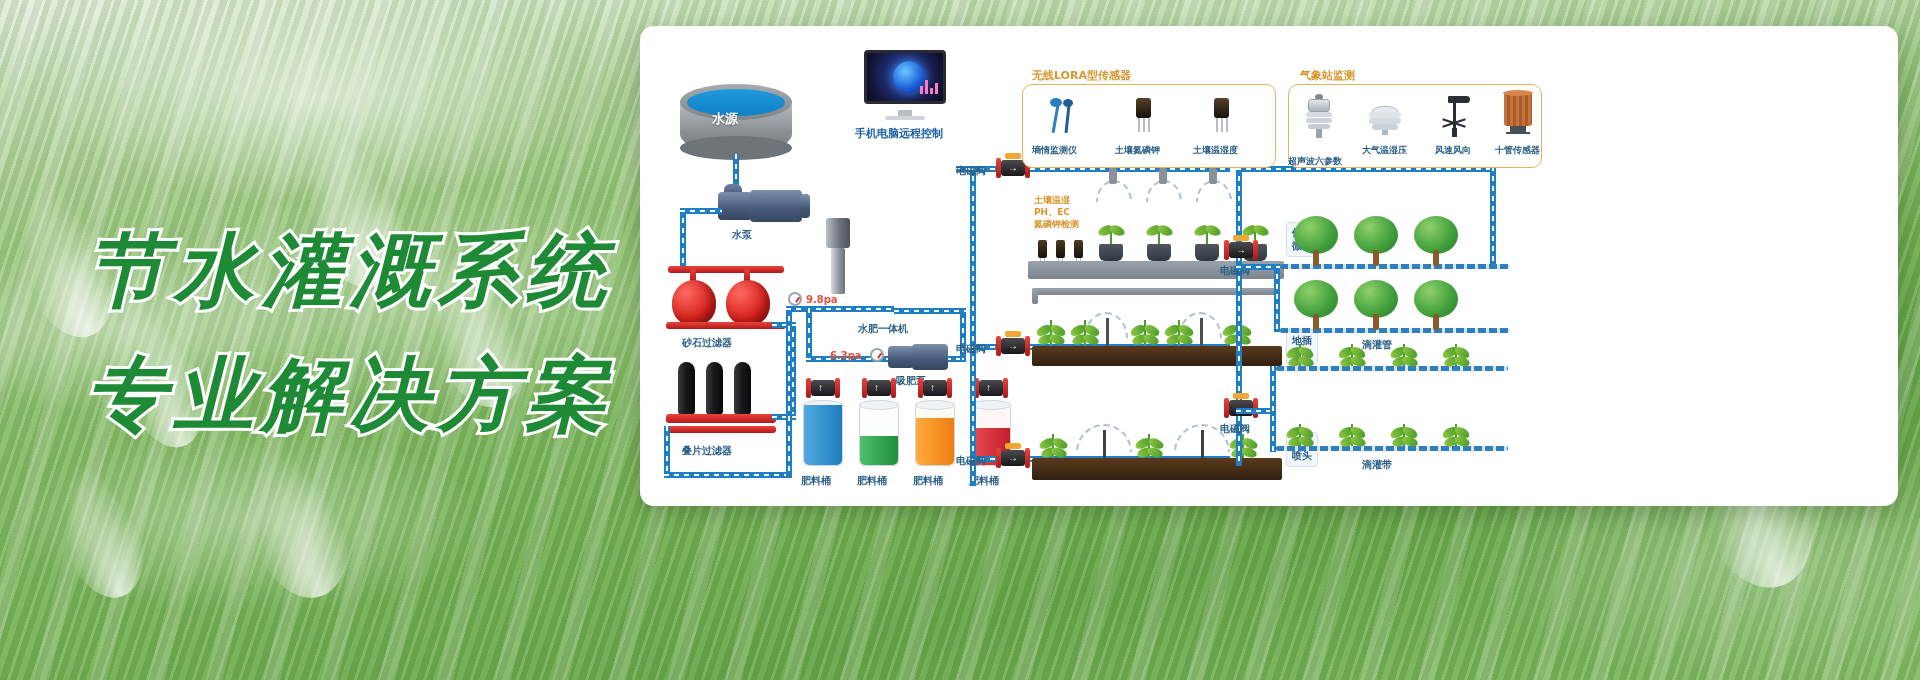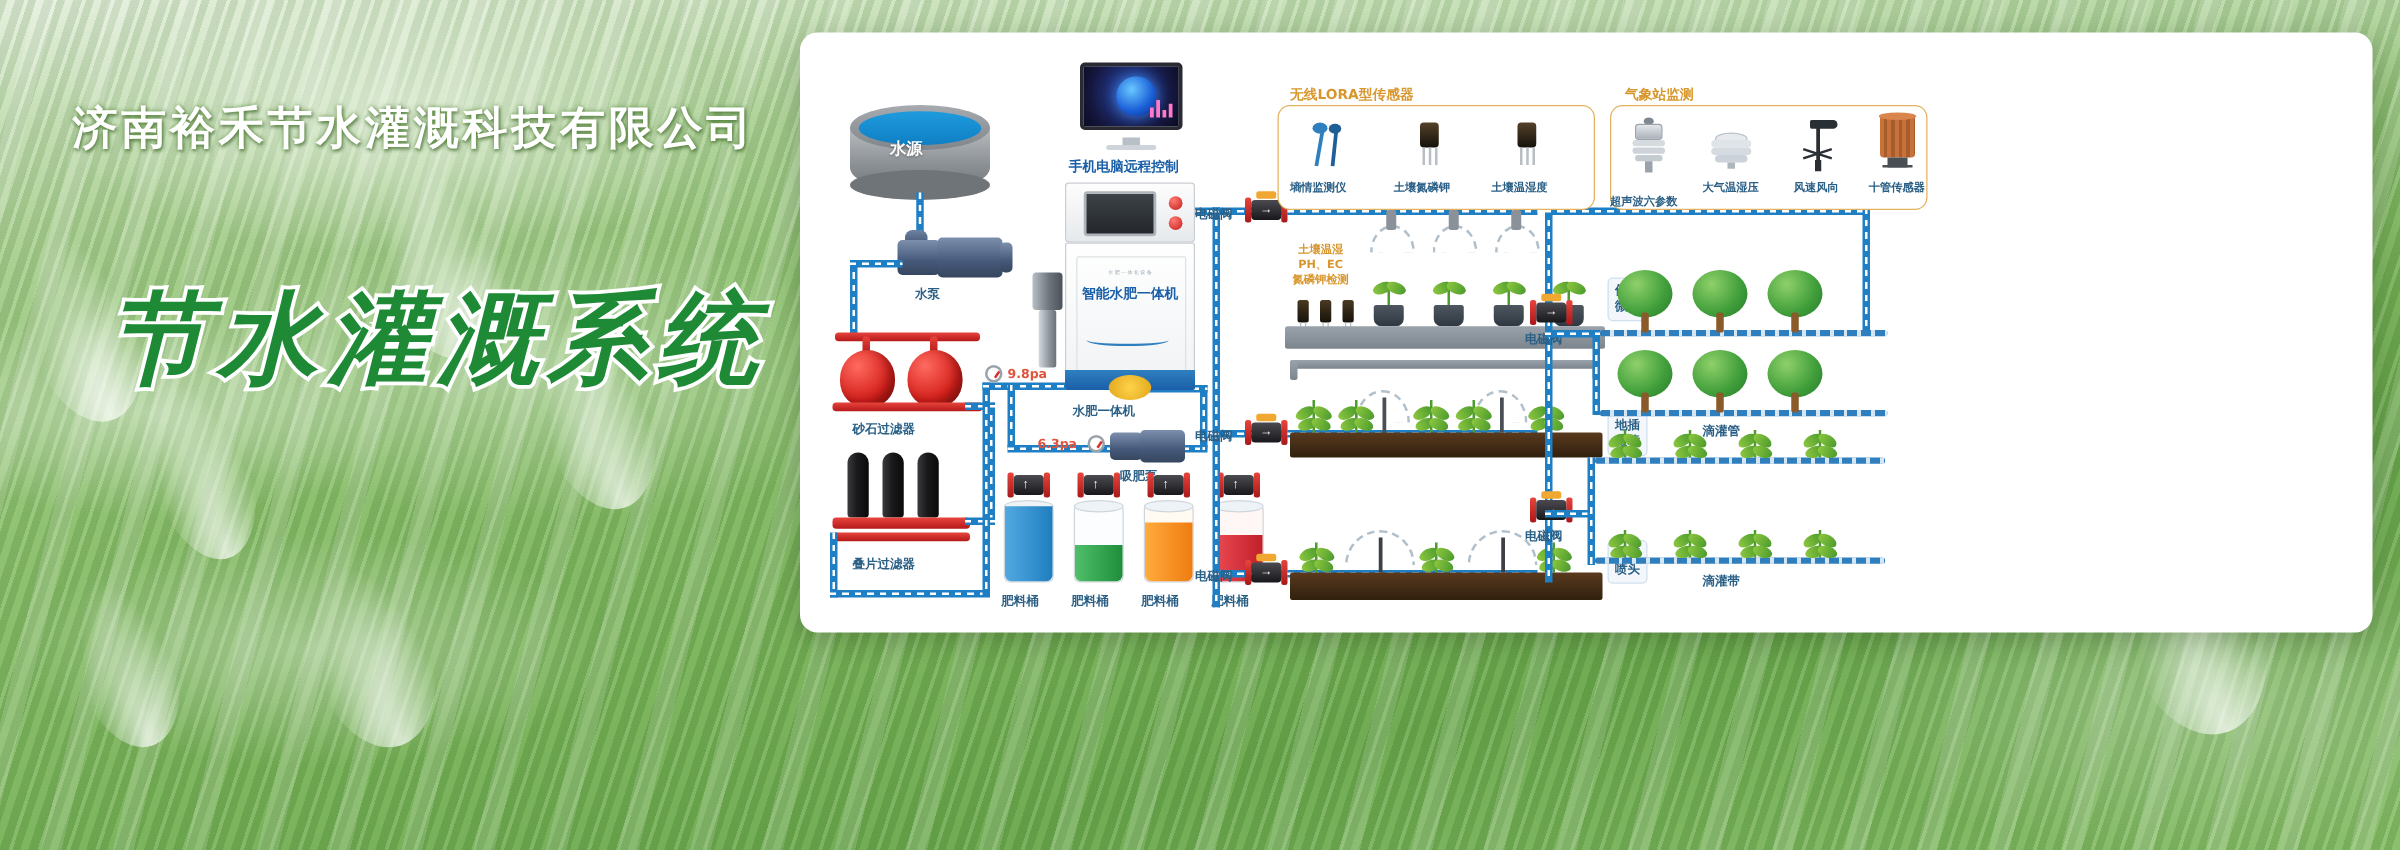--- a/index.html
+++ b/index.html
@@ -73,21 +73,21 @@
   #card {
     position:absolute; left:640px; top:26px; width:1258px; height:480px;
     background:#ffffff; border-radius:14px;
     box-shadow:0 6px 22px rgba(0,0,0,.18);
     overflow:hidden;
   }
   .lbl {
     position:absolute; color:#2a5f86; font-size:10px; font-weight:bold;
     white-space:nowrap; font-family:"DejaVu Sans","Liberation Sans",sans-serif;
   }
-  .lbl-org { color:#d8972e;text-align:center; }
+  .lbl-org { color:#d8972e; }
   .lbl-box {
     position:absolute; font-size:10px; color:#2a5f86; font-weight:bold;
     background:#f3f7fb; border:1px solid #cfe0ee; border-radius:4px;
     padding:4px 5px; text-align:center; line-height:1.25;
     font-family:"DejaVu Sans","Liberation Sans",sans-serif;
   }
 
   
   .pipe { position:absolute; background:#1e7fc4; }
   .pipe.h { height:6px; }
@@ -227,22 +227,22 @@
   <div class="bg-haze"></div>
   <div class="sprinkler" style="left:20px;  top:180px; width:90px;  height:160px;"></div>
   <div class="sprinkler" style="left:120px; top:300px; width:80px;  height:150px;"></div>
   <div class="sprinkler" style="left:300px; top:120px; width:100px; height:170px;"></div>
   <div class="sprinkler" style="left:430px; top:250px; width:90px;  height:160px;"></div>
   <div class="sprinkler" style="left:60px;  top:460px; width:80px;  height:140px;"></div>
   <div class="sprinkler" style="left:250px; top:450px; width:95px;  height:150px;"></div>
   <div class="sprinkler" style="left:1700px;top:420px; width:110px; height:170px;"></div>
 
   <div class="left-text">
-    <div class="company">济南裕禾节水灌溉科技有限公司</div>
     <div class="slogan slogan-line slogan-1">节水灌溉系统</div>
+    <div class="slogan slogan-line slogan-2">专业解决方案</div>
   </div>
 
   <div id="card">
 
     <div class="tank" style="left:40px; top:58px; width:112px; height:78px;">
       <div class="body"></div>
       <div class="cap"></div>
       <div class="rim"></div>
       <div class="water"></div>
     </div>
@@ -351,35 +351,20 @@
         <i style="height:8px;"></i>
           <i style="height:14px;"></i>
           <i style="height:6px;"></i>
           <i style="height:11px;"></i>
       </div>
     </div>
     <div class="monitor-stand" style="position:absolute; left:258px; top:84px; width:14px; height:7px; background:#b9bfc6;"></div>
     <div class="monitor-foot" style="position:absolute; left:245px; top:90px; width:40px; height:4px; border-radius:2px; background:#cfd4da;"></div>
     <div class="lbl" style="left:215px; top:100px; font-size:11px; color:#1a5fa8;">手机电脑远程控制</div>
 
-    <div class="cab" style="left:212px; top:120px; width:104px; height:170px;">
-      <div class="top">
-        <div class="screen"></div>
-        <div class="btn" style="top:10px;"></div>
-        <div class="btn" style="top:26px;"></div>
-      </div>
-      <div class="body">
-        <div class="door"></div>
-        <div class="sub">水 肥 一 体 化 设 备</div>
-        <div class="brand">智能水肥一体机</div>
-        <div class="curve"></div>
-      </div>
-      <div class="plinth"></div>
-      <div class="badge" style="bottom:-4px;"></div>
-    </div>
 
     <div class="vpump" style="left:186px; top:192px; width:26px; height:80px;">
       <div class="m"></div>
       <div class="s"></div>
     </div>
     <div class="lbl" style="left:218px; top:296px;">水肥一体机</div>
 
     <div class="pipe v" style="left:330px; top:140px; height:320px;"></div>
     <div class="pipe h" style="left:316px; top:140px; width:20px;"></div>
     <div class="pipe h" style="left:330px; top:140px; width:60px;"></div>

